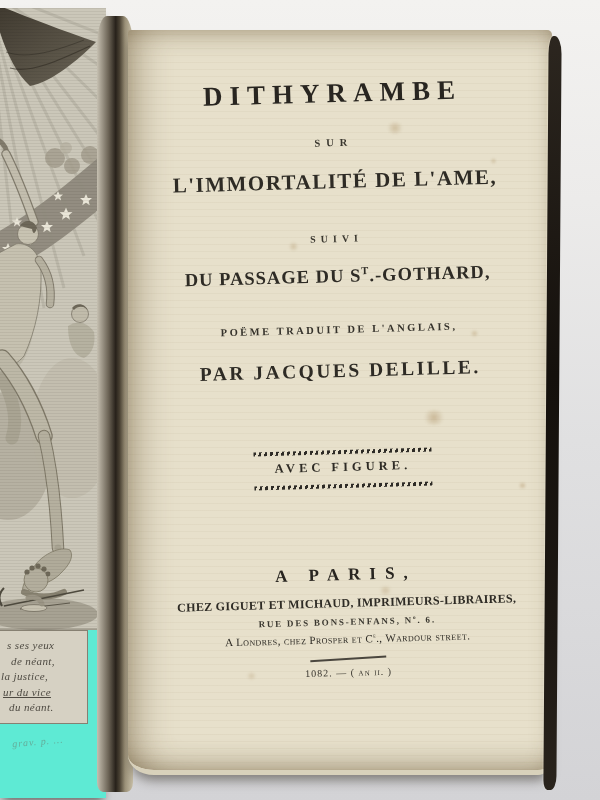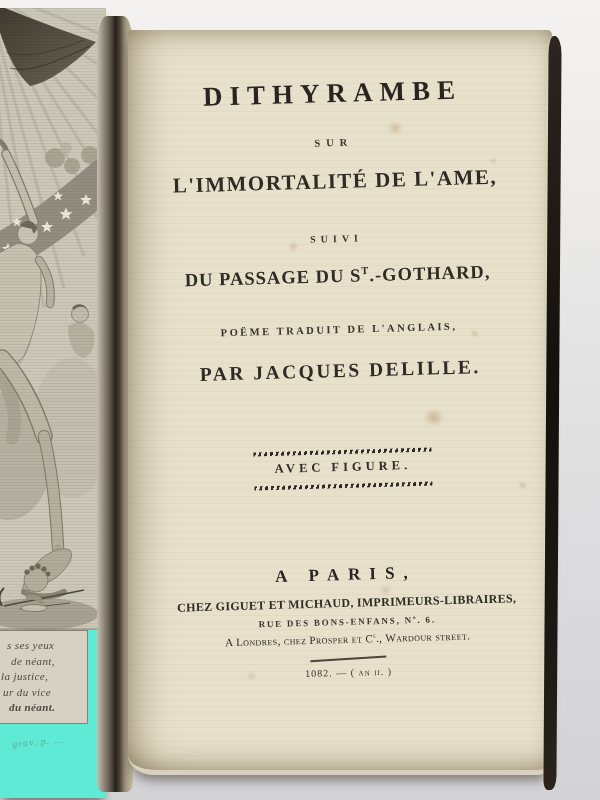--- a/index.html
+++ b/index.html
@@ -28,22 +28,22 @@
     padding:7px 2px 0 0;box-sizing:border-box;
     overflow:hidden;
   }
   .caption-line{
     font-style:italic;font-size:11px;line-height:15.5px;color:#4e4a42;
     letter-spacing:.4px;white-space:nowrap;
   }
   .caption-line:nth-child(1){margin-left:7px;}
   .caption-line:nth-child(2){margin-left:11px;}
   .caption-line:nth-child(3){margin-left:1px;font-family:Liberation Serif, serif;}
-  .caption-line:nth-child(4){margin-left:3px;}
-  .caption-line:nth-child(5){margin-left:9px;font-weight:bold;}
+  .caption-line:nth-child(4){margin-left:3px;text-decoration:underline;}
+  .caption-line:nth-child(5){margin-left:9px;}
   .engraver-sig{
     position:absolute;left:12px;top:728px;font-style:italic;font-size:10px;
     color:#6a6456;opacity:.45;transform:rotate(-5deg);letter-spacing:1px;
   }
   
   .gutter{
     position:absolute;left:97px;top:16px;width:36px;height:776px;
     background:linear-gradient(90deg,#c6c0b1 0%,#6b6355 32%,#27211a 52%,#4a4234 63%,#9a9078 78%,#c9c0a8 100%);
     border-radius:10px 10px 6px 6px/30px 30px 10px 10px;
   }

